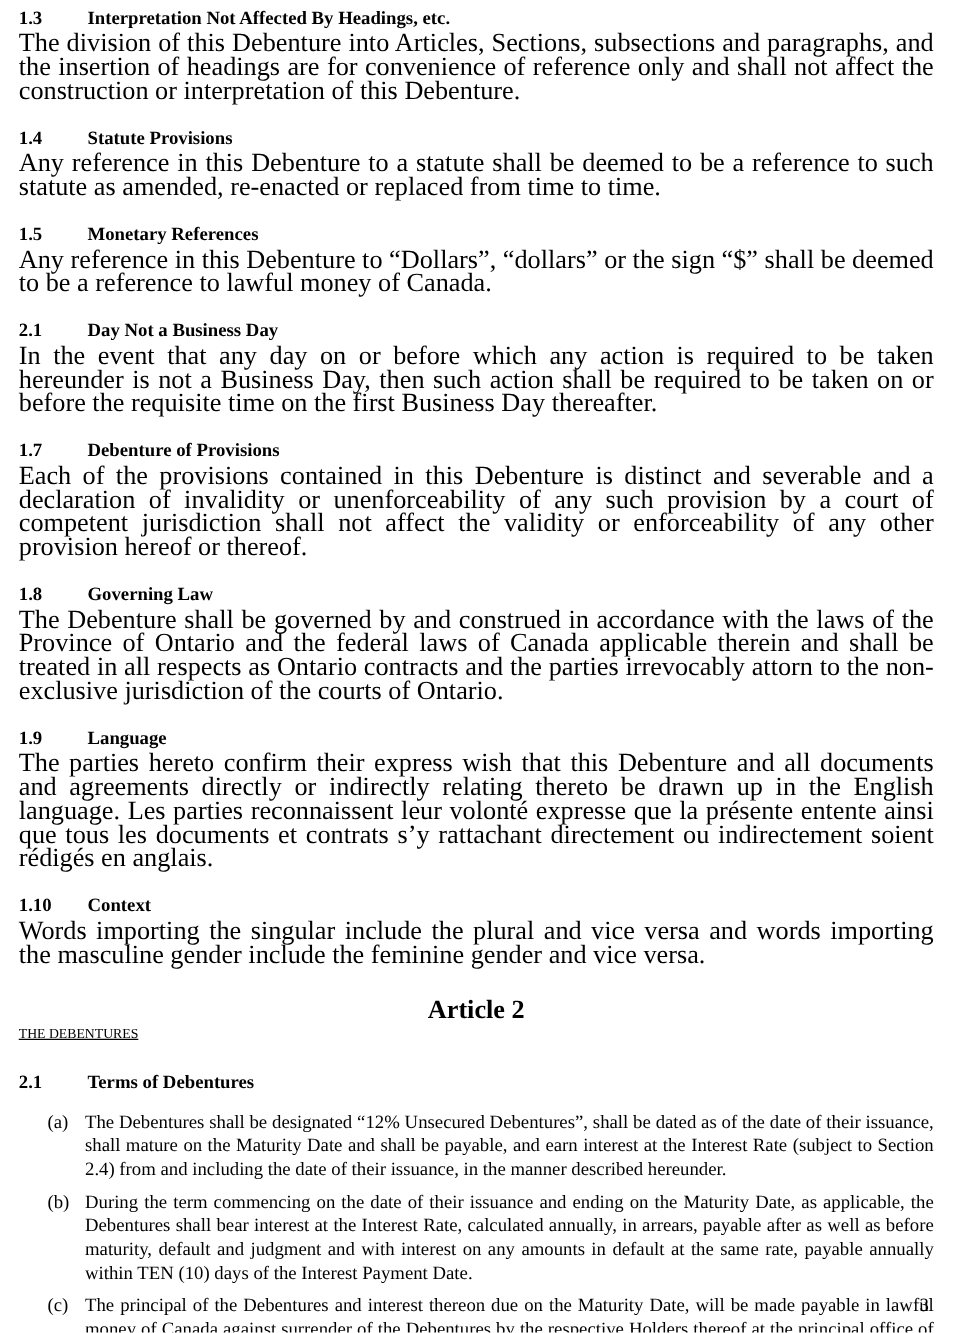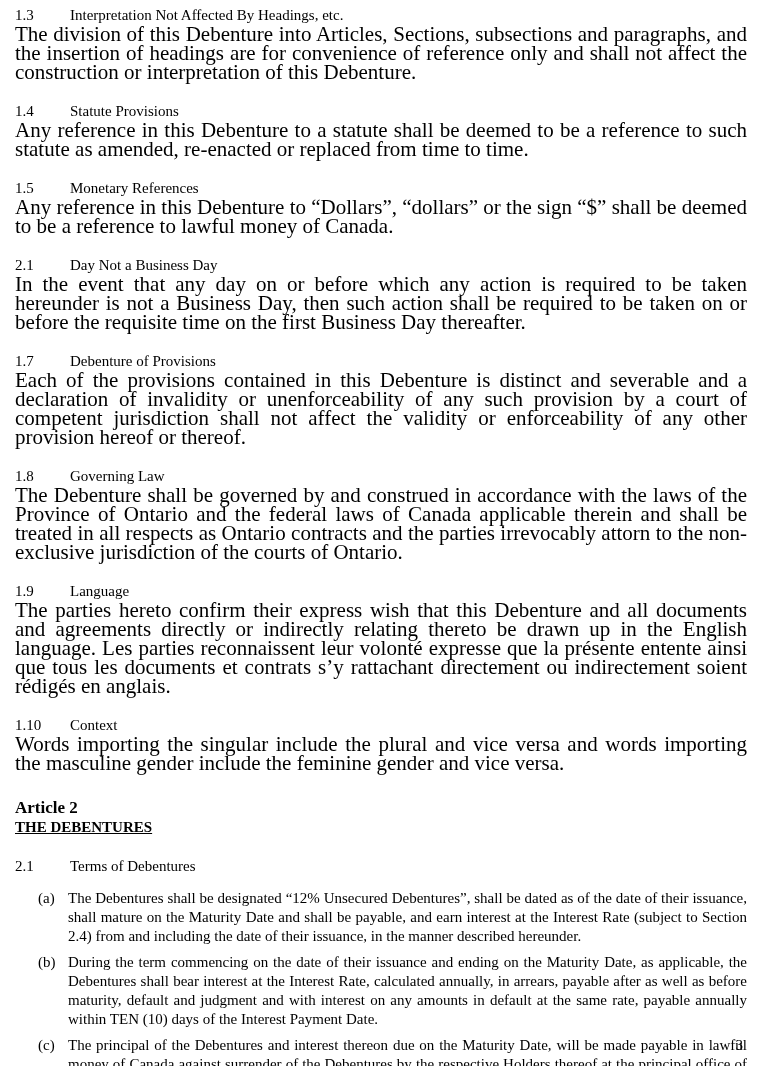--- a/index.html
+++ b/index.html
@@ -12,43 +12,44 @@
     color: #000000;
     overflow: hidden;
   }
   .page {
     padding: 6px 21px 0 15px;
   }
   .sec { margin-top: 20px; }
   .sec.first { margin-top: 0; }
   .sec-heading {
     font-size: 15px;
-    font-weight: normal;
+    font-weight: bold;
     line-height: 19px;
     display: flex;
   }
   .sec-num {
     display: inline-block;
     width: 55px;
     flex-shrink: 0;
   }
   .sec-body {
     font-size: 21px;
     line-height: 19px;
     text-align: justify;
   }
   .article-block { margin-top: 24px; }
   .article-title {
-    font-size: 17px;
+    font-size: 21px;
     font-weight: bold;
     line-height: 21px;
+    text-align: center;
   }
   .article-subtitle {
-    font-size: 15px;
-    font-weight: bold;
+    font-size: 11px;
+    font-weight: normal;
     line-height: 19px;
     text-decoration: underline;
   }
   .list-item {
     display: flex;
     padding-left: 23px;
     margin-top: 13px;
   }
   .list-item + .list-item { margin-top: 7px; }
   .item-marker {

